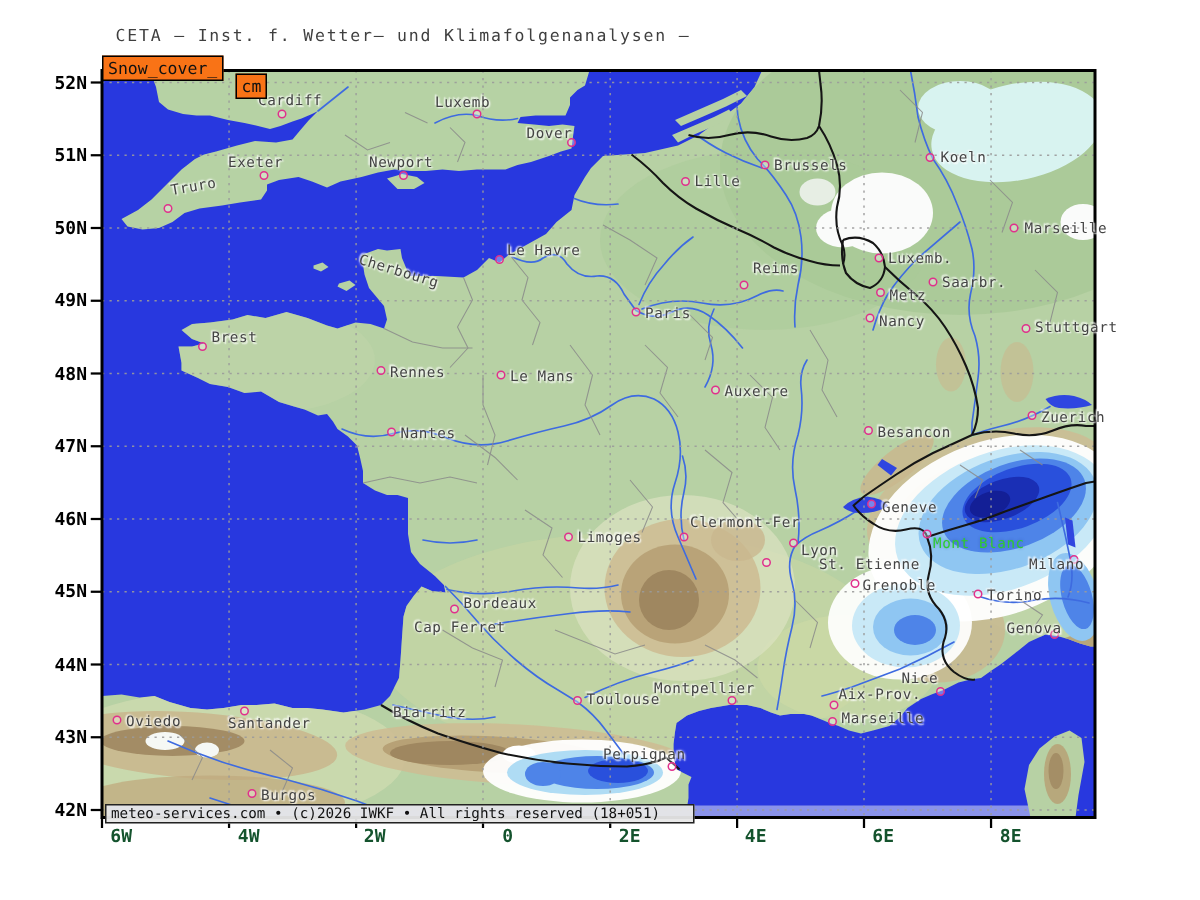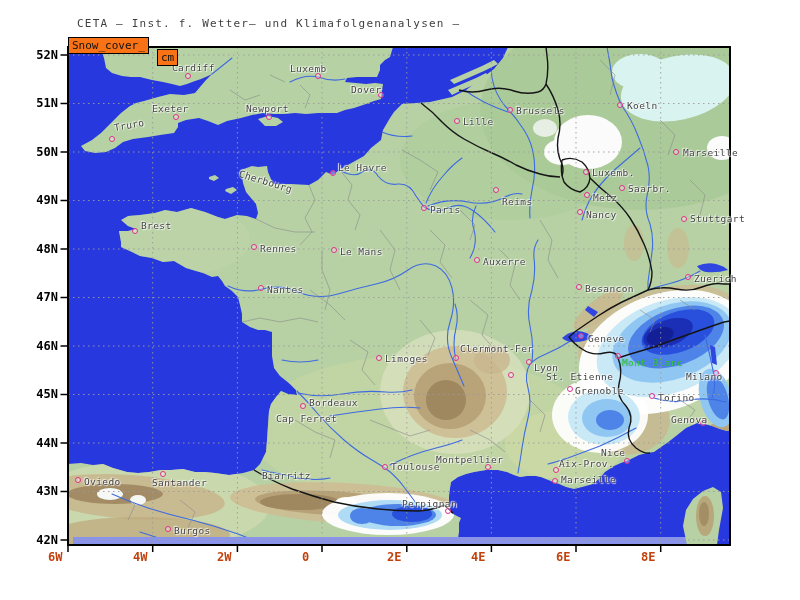--- a/index.html
+++ b/index.html
@@ -8,22 +8,22 @@
   #mapsvg{position:absolute;left:0;top:0;}
   .hdr-title{position:absolute;left:77px;top:17px;font-size:11px;letter-spacing:1.2px;
              color:#3f3f3f;white-space:nowrap;}
   .badge{position:absolute;top:37px;height:15px;background:#f97316;border:1px solid #000;
          font-size:11px;line-height:15px;padding:0 3px;color:#111;white-space:nowrap;z-index:6;}
   #layer-badge{left:68px;}
   #unit-badge{left:157px;margin-top:12px;}
   #dt-badge{right:70px;left:auto;text-align:right;}
   .lat-lbl{position:absolute;width:34px;text-align:right;font-size:12px;font-weight:bold;
            color:#000;z-index:5;}
-  .lon-lbl{position:absolute;width:40px;text-align:left;font-size:12px;font-weight:bold;
-           color:#c2410c;top:550px;z-index:5;}
+  .lon-lbl{position:absolute;width:40px;text-align:right;font-size:12px;font-weight:bold;
+           color:#14532d;top:550px;z-index:5;}
   .dot{position:absolute;width:4px;height:4px;border:1.6px solid #E0308C;border-radius:50%;
        background:rgba(255,255,255,.35);transform:translate(-50%,-50%);z-index:3;}
   .cl{position:absolute;font-size:9.5px;letter-spacing:.4px;color:#444;white-space:nowrap;z-index:3;
       text-shadow:0 0 2px rgba(255,255,255,.95),1px 1px 1px rgba(255,255,255,.85),-1px -1px 1px rgba(255,255,255,.85);}
   .cl.peak{color:#2FCC2F;text-shadow:0 0 2px rgba(40,60,140,.4);}
   .cl.rot17{transform:rotate(17deg);transform-origin:left top;}
   .cl.rotm10{transform:rotate(-10deg);transform-origin:left bottom;}
   #copy-bar{position:absolute;left:70px;top:536px;width:388px;height:11px;background:rgba(231,231,231,.95);
             border:1px solid #222;font-size:9.5px;line-height:11px;padding:0 0 0 3px;color:#111;
             white-space:nowrap;overflow:hidden;z-index:4;}
@@ -342,21 +342,21 @@
 <div class="cl" style="left:246px;top:103px">Newport</div>
 <div class="cl rotm10" style="left:115px;top:122px">Truro</div>
 <div class="cl" style="left:463px;top:116px">Lille</div>
 <div class="cl" style="left:516px;top:105px">Brussels</div>
 <div class="cl" style="left:627px;top:100px">Koeln</div>
 <div class="cl" style="left:683px;top:147px">Marseille</div>
 <div class="cl" style="left:592px;top:167px">Luxemb.</div>
 <div class="cl" style="left:593px;top:192px">Metz</div>
 <div class="cl" style="left:628px;top:183px">Saarbr.</div>
 <div class="cl" style="left:586px;top:209px">Nancy</div>
-<div class="cl" style="left:502px;top:196px">Reims</div>
+<div class="cl" style="left:502px;top:174px">Reims</div>
 <div class="cl" style="left:430px;top:204px">Paris</div>
 <div class="cl" style="left:338px;top:162px">Le Havre</div>
 <div class="cl rot17" style="left:241px;top:168px">Cherbourg</div>
 <div class="cl" style="left:141px;top:220px">Brest</div>
 <div class="cl" style="left:260px;top:243px">Rennes</div>
 <div class="cl" style="left:340px;top:246px">Le Mans</div>
 <div class="cl" style="left:267px;top:284px">Nantes</div>
 <div class="cl" style="left:483px;top:256px">Auxerre</div>
 <div class="cl" style="left:585px;top:283px">Besancon</div>
 <div class="cl" style="left:694px;top:273px">Zuerich</div>
@@ -377,14 +377,15 @@
 <div class="cl" style="left:436px;top:454px">Montpellier</div>
 <div class="cl" style="left:559px;top:458px">Aix-Prov.</div>
 <div class="cl" style="left:561px;top:474px">Marseille</div>
 <div class="cl" style="left:601px;top:447px">Nice</div>
 <div class="cl" style="left:402px;top:498px">Perpignan</div>
 <div class="cl" style="left:84px;top:476px">Oviedo</div>
 <div class="cl" style="left:152px;top:477px">Santander</div>
 <div class="cl" style="left:174px;top:525px">Burgos</div>
 <div class="cl" style="left:690px;top:213px">Stuttgart</div>
 
+<div id="copy-bar">meteo-services.com • (c)2026 IWKF • All rights reserved (18+051)</div>
 
 </div>
 
 </body></html>

